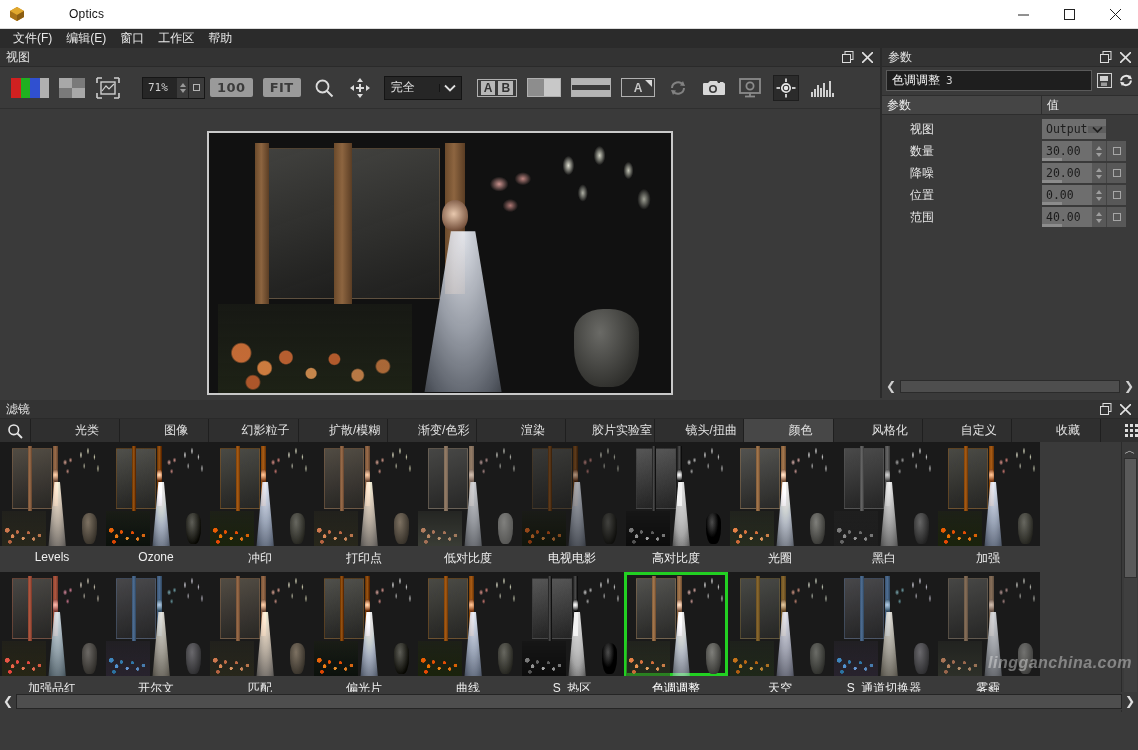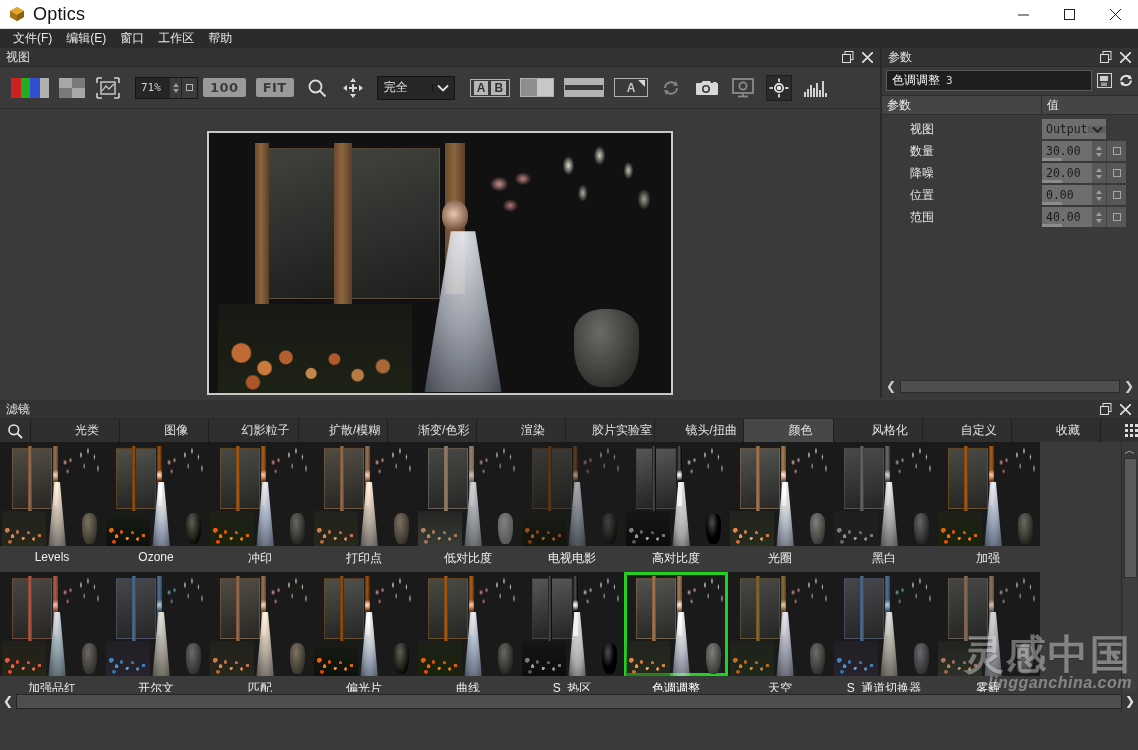--- a/index.html
+++ b/index.html
@@ -15,21 +15,21 @@
   
   .titlebar {
     height: 29px; background: #ffffff; display: flex; align-items: center;
     border-bottom: 1px solid #dcdcdc;
   }
   .titlebar .app-icon {
     width: 16px; height: 16px; margin-left: 9px; margin-right: 8px;
     position: relative;
   }
   .titlebar .app-icon svg { display:block; }
-  .titlebar .title { font-size: 18px; color: #111; letter-spacing: .2px; }
+  .titlebar .title { font-size: 12px; color: #111; letter-spacing: .2px; margin-left: 36px; }
   .win-btns { margin-left: auto; display: flex; height: 29px; }
   .win-btn { width: 46px; height: 29px; display: flex; align-items: center; justify-content: center; }
   .win-btn svg { display:block; }
 
   
   .menubar {
     height: 19px; background: #2b2b2b; display: flex; align-items: center;
     padding-left: 6px; gap: 0px;
   }
   .menu-item {
@@ -61,21 +61,21 @@
     margin: 0 5px; cursor: default;
   }
   .tb-btn.boxed { background: #2b2b2b; border: 1px solid #1e1e1e; }
   .rgbicon { display:flex; height:20px; width:38px; }
   .rgbicon i { display:block; flex:1 1 auto; height:100%; }
   .chk { width:26px; height:20px; display:grid; grid-template-columns:1fr 1fr; grid-template-rows:1fr 1fr; }
   .chk i:nth-child(1){background:#a8a8a8;} .chk i:nth-child(2){background:#7a7a7a;}
   .chk i:nth-child(3){background:#7a7a7a;} .chk i:nth-child(4){background:#a8a8a8;}
   .zoomfield {
     display:flex; align-items:center; height:22px; background:#262626; border:1px solid #161616;
-    margin-left: 9px;
+    margin-left: 16px;
   }
   .zoomfield .zval { width:34px; font-size:11px; color:#cfcfcf; padding-left:5px; font-family:"DejaVu Sans Mono", monospace; }
   .spin { width:11px; height:20px; display:flex; flex-direction:column; justify-content:center; align-items:center; background:#3b3b3b; }
   .spin i { border-left:3px solid transparent; border-right:3px solid transparent; display:block; }
   .spin i.up { border-bottom:4px solid #9a9a9a; margin-bottom:2px; }
   .spin i.dn { border-top:4px solid #9a9a9a; }
   .miniBox { width:16px;height:20px;background:#3b3b3b;display:flex;align-items:center;justify-content:center;border-left:1px solid #222; }
   .miniBox span { width:7px;height:7px;border:1px solid #b4b4b4; display:block; }
   .pill {
     background:#9a9a9a; color:#3b3b3b; font-weight:bold; font-size:13px; border-radius:2px;
@@ -1071,18 +1071,17 @@
     </div>
 
     <div class="filters-hscroll">
       <div class="fh-arrow">❮</div>
       <div class="fh-track"></div>
       <div class="fh-arrow">❯</div>
     </div>
   </div>
 
   <div class="watermark">
-    <div class="wm-main">灵感中国</div>
     <div class="wm-sub">lingganchina.com</div>
   </div>
 
 
 </div>
 
 </body></html>

